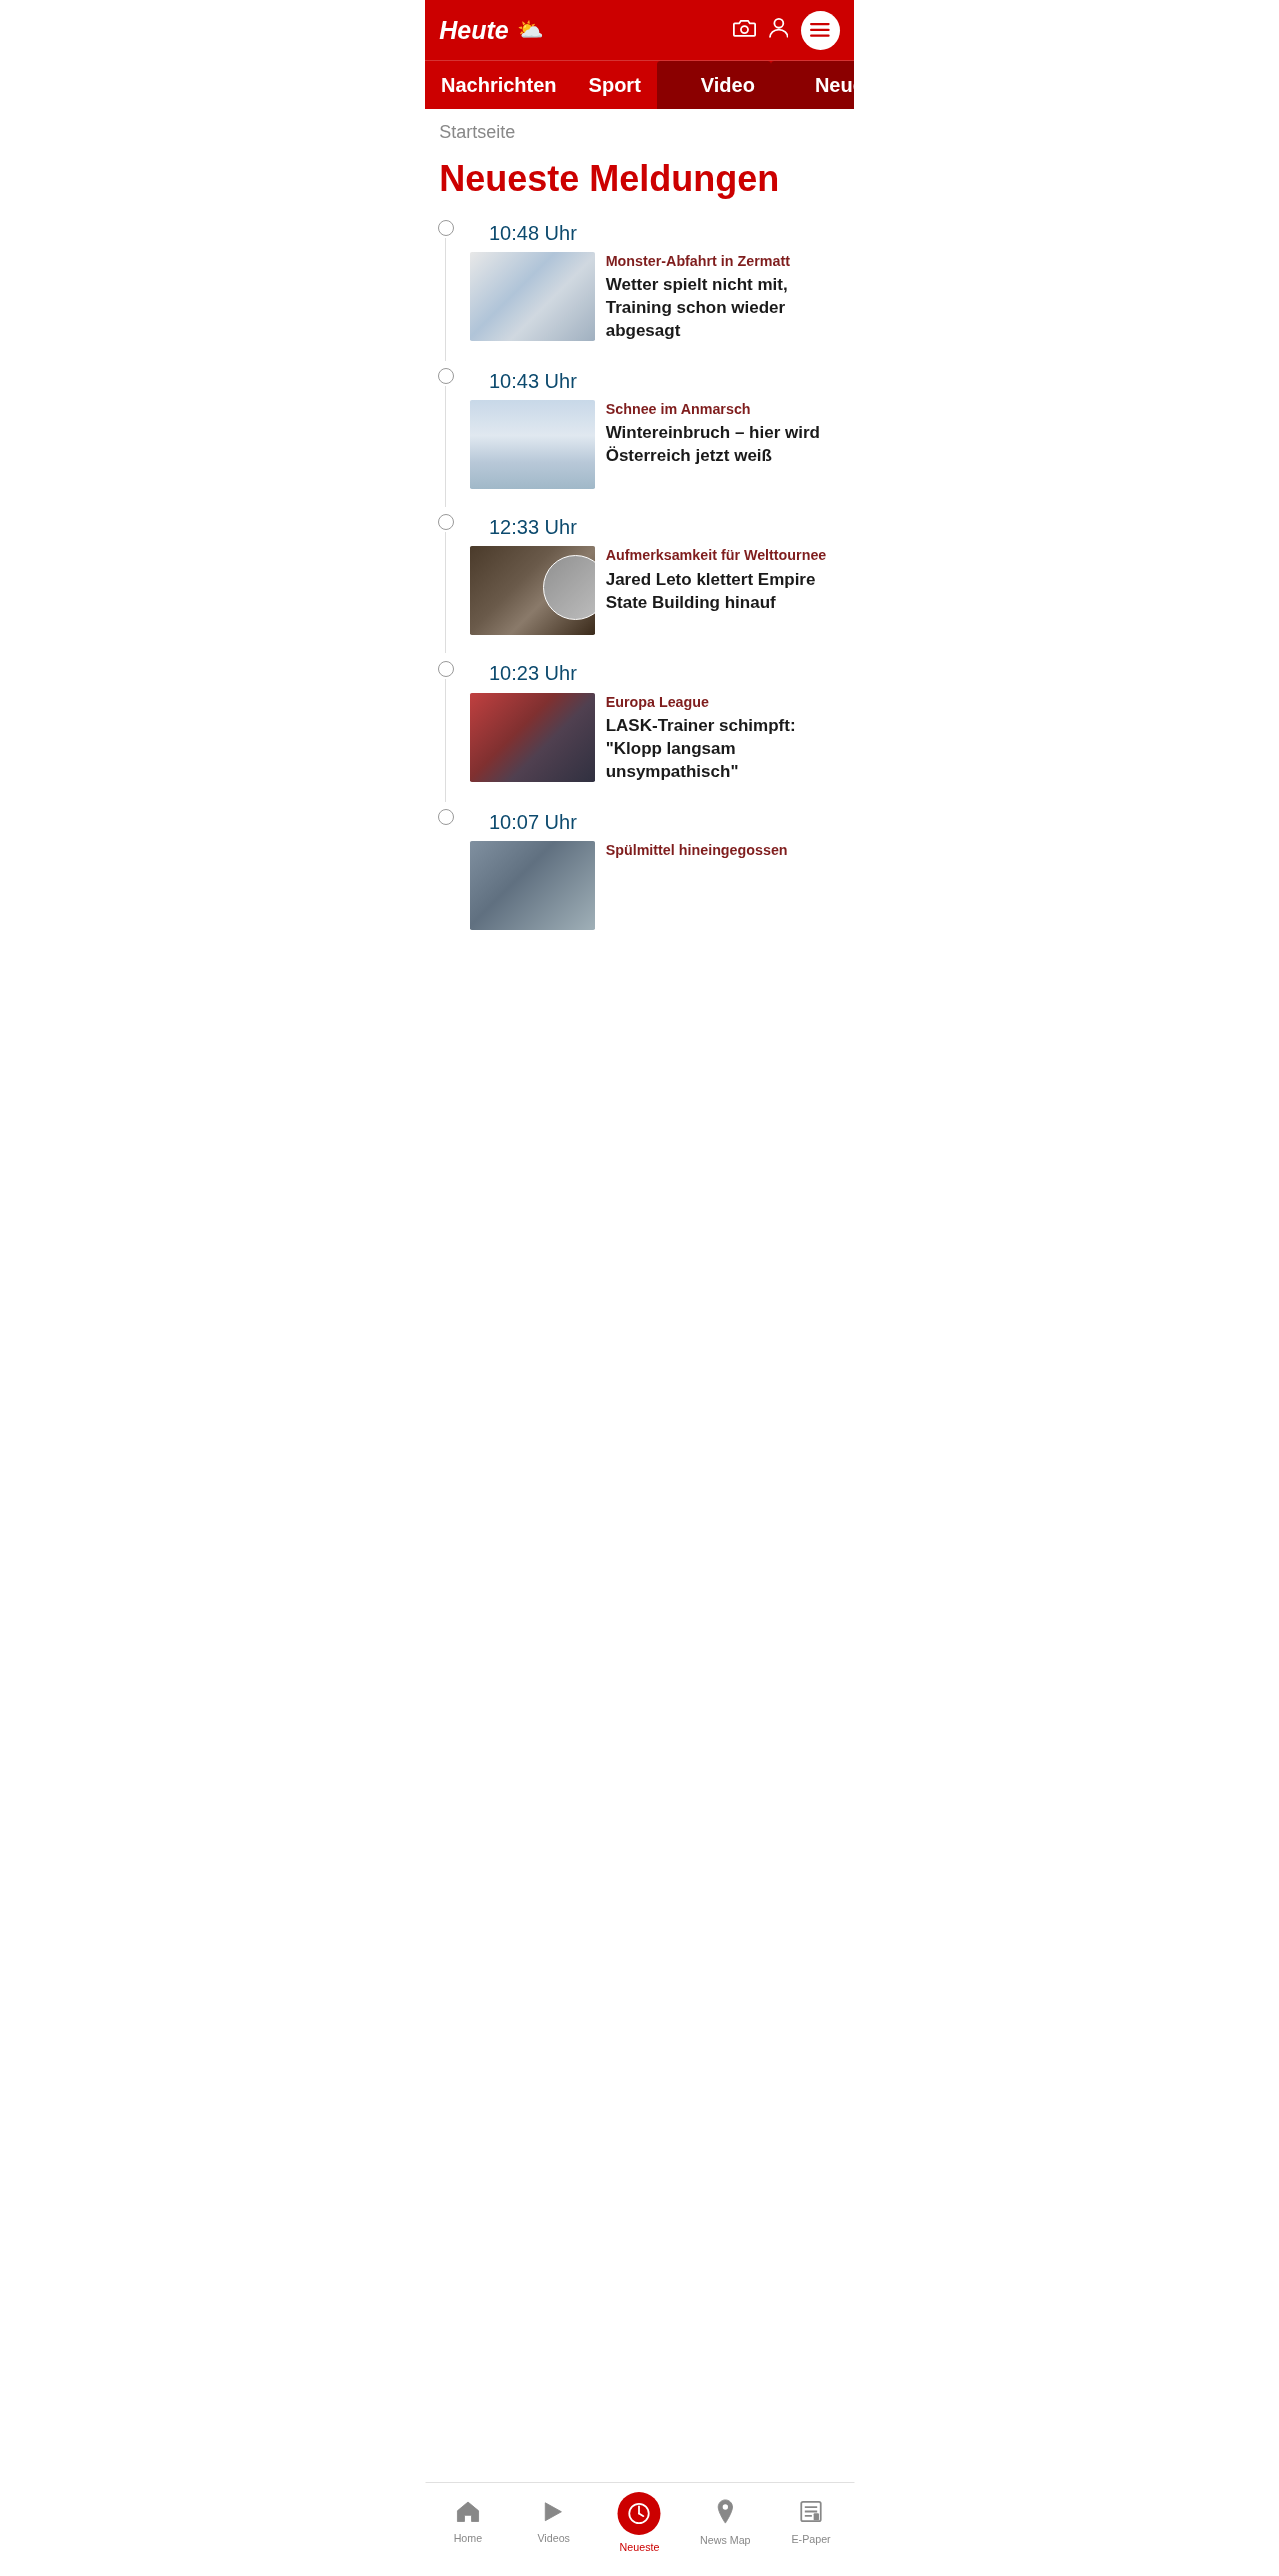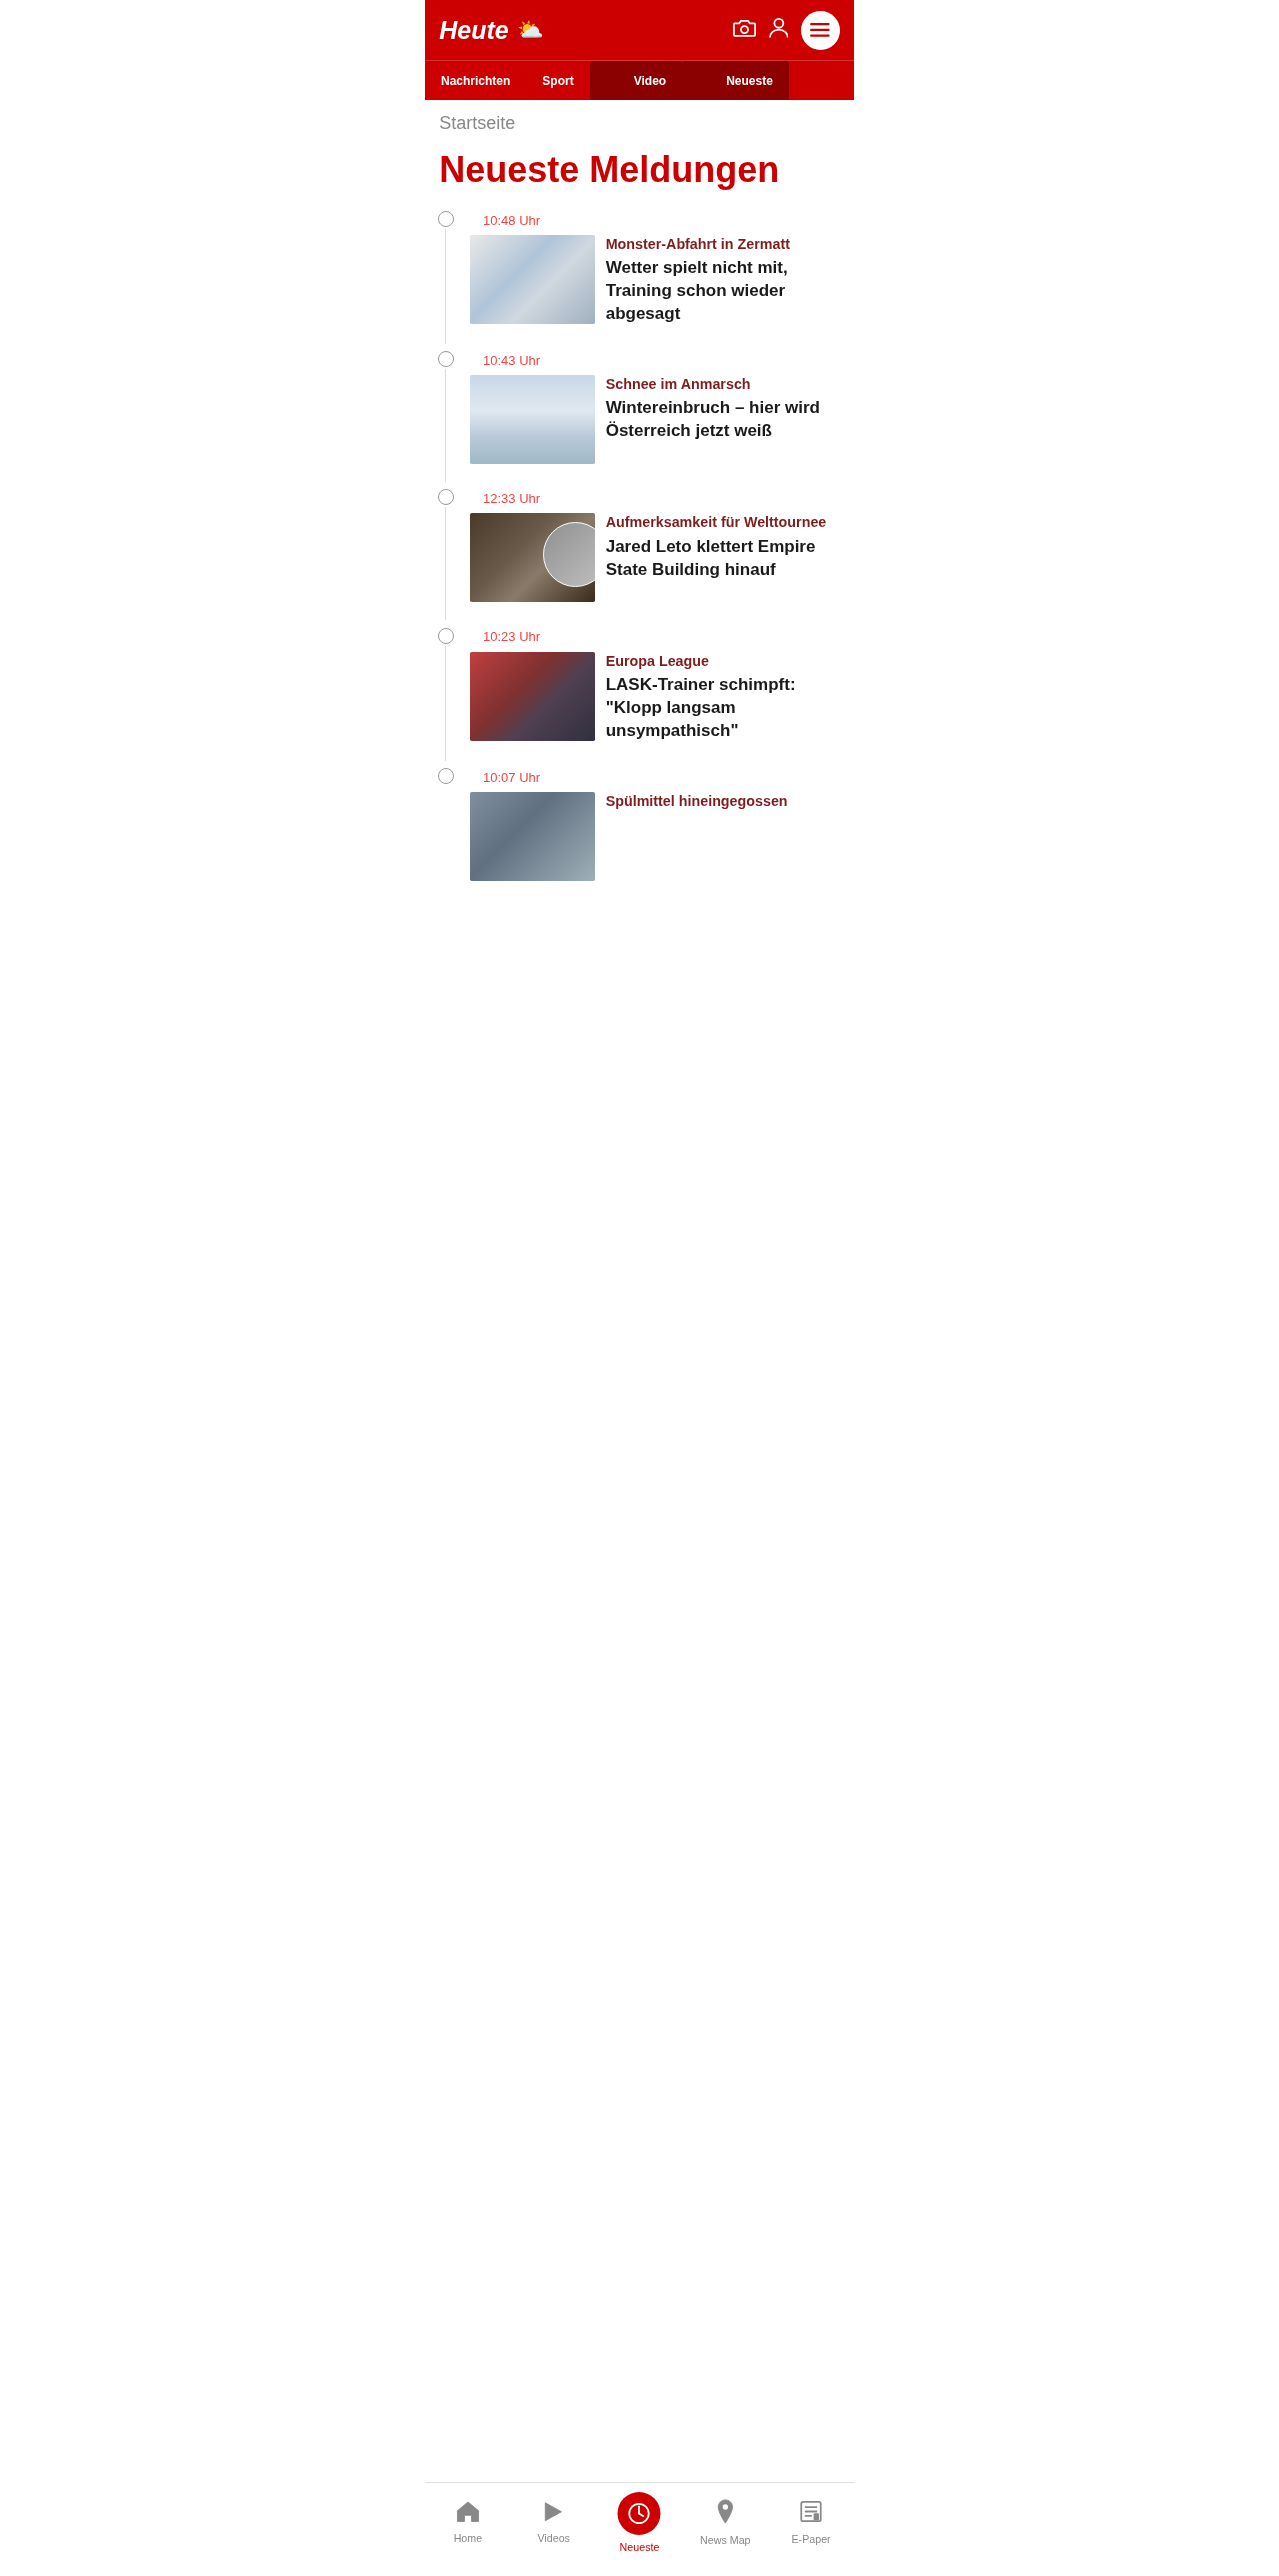--- a/index.html
+++ b/index.html
@@ -53,21 +53,21 @@
 
     
     .navbar {
       background: #cc0000;
       display: flex;
       border-top: 0.9px solid rgba(255,255,255,0.2);
     }
     .nav-item {
       color: #fff;
       padding: 12.5px 16px;
-      font-size: 12px;
+      font-size: 20px;
       font-weight: bold;
       cursor: pointer;
       text-decoration: none;
     }
     .nav-item.active {
       background: #8b0000;
       border-radius: 3.6px 3.6px 0 0;
       padding-left: 44px;
     }
 
@@ -118,24 +118,24 @@
     .timeline-line {
       position: absolute;
       left: 19.7px;
       top: 18px;
       bottom: 0;
       width: 1.8px;
       background: #ddd;
       z-index: 1;
     }
     .time-label {
-      font-size: 13px;
-      color: #ef4444;
+      font-size: 20px;
+      color: #0c4a6e;
       font-weight: normal;
-      margin-left: 13px;
+      margin-left: 19px;
       padding-top: 1.8px;
     }
     .news-card {
       display: flex;
       gap: 10.7px;
       padding: 0 14.3px 18px 0;
       align-items: flex-start;
     }
     .news-thumb {
       width: 125px;

